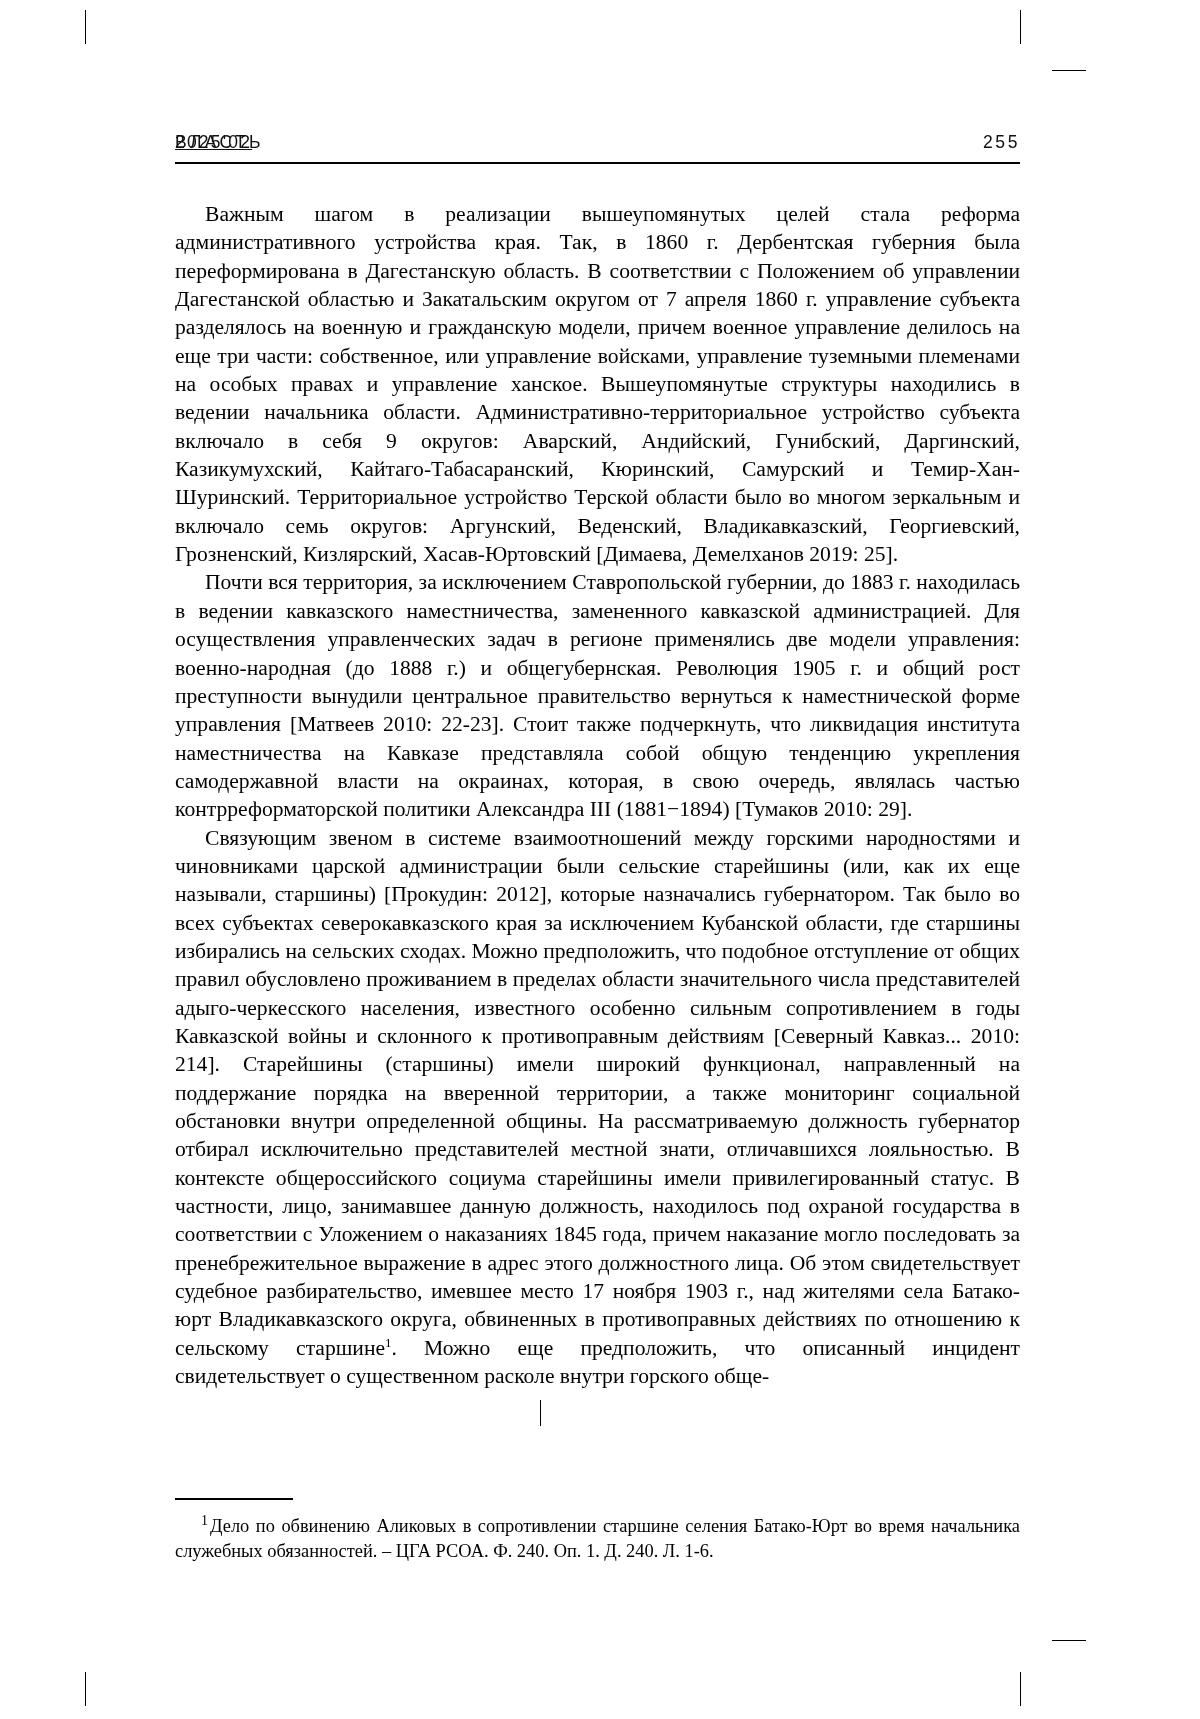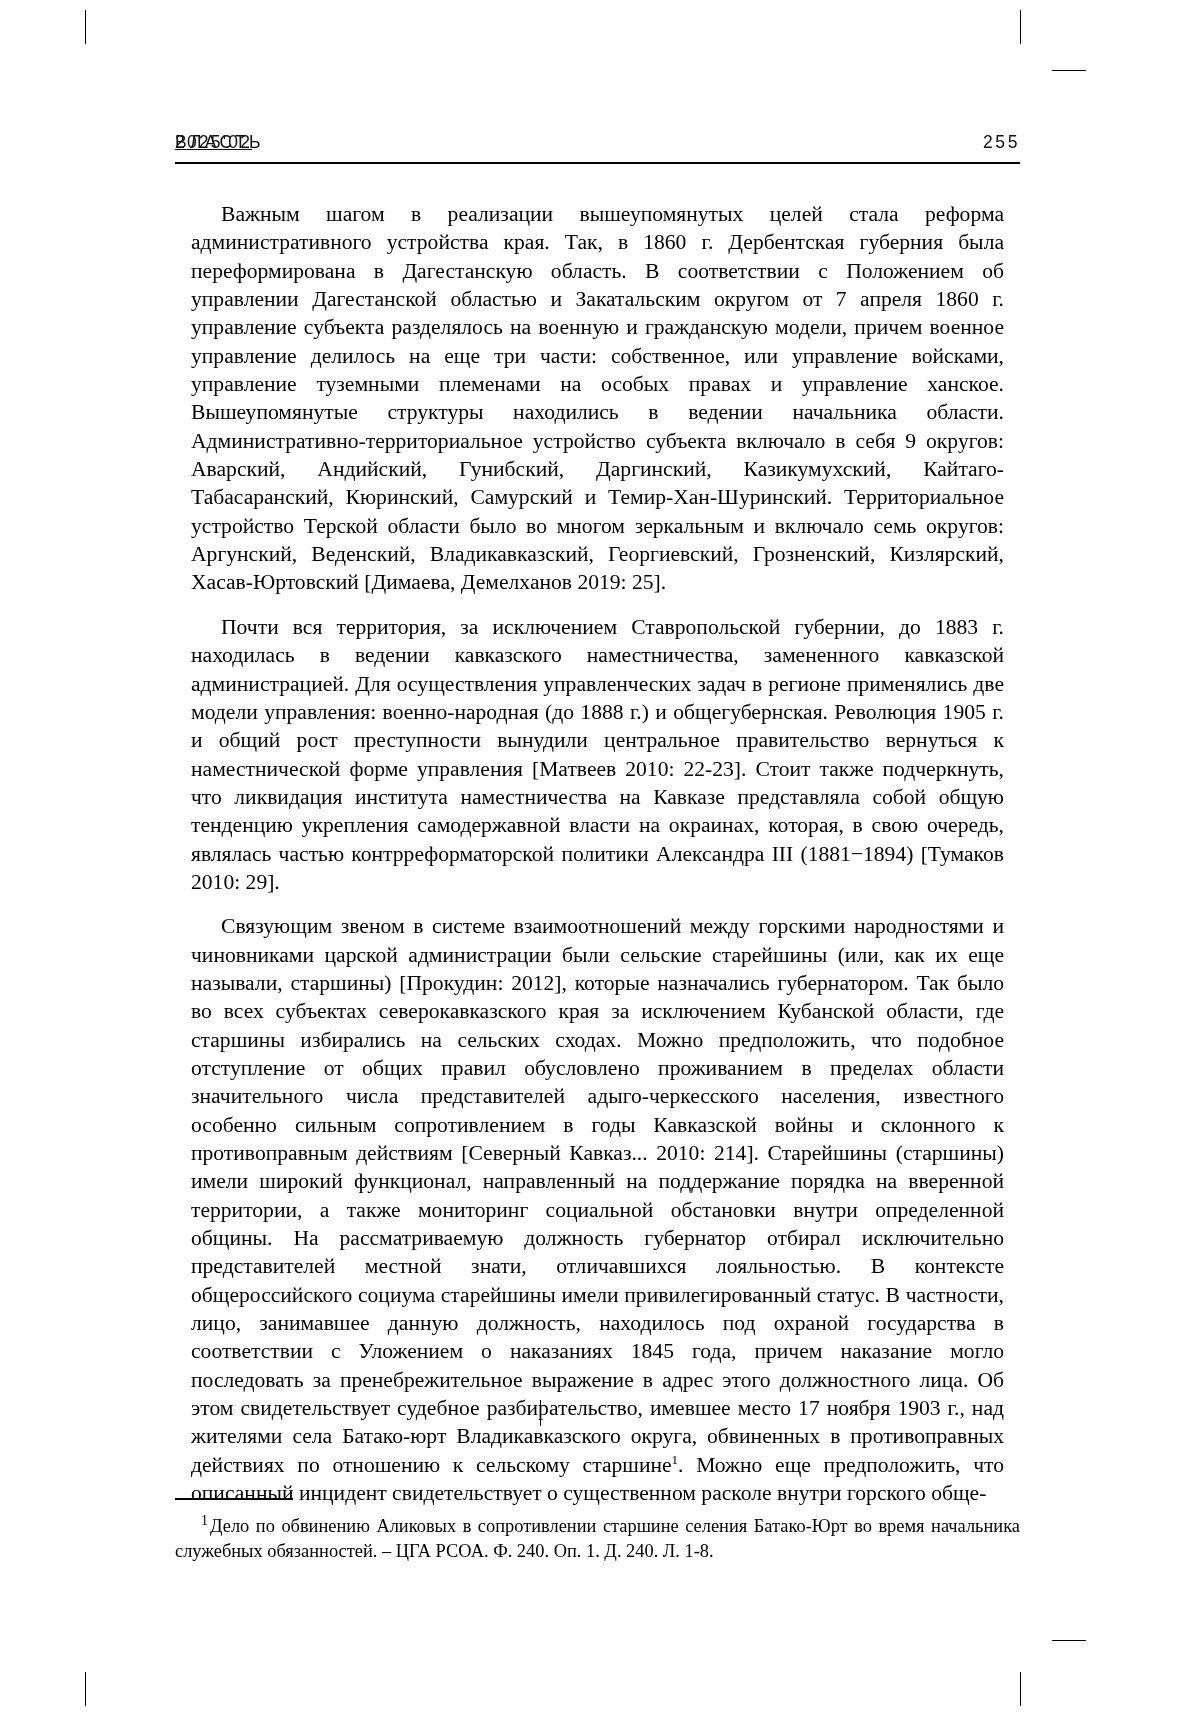--- a/index.html
+++ b/index.html
@@ -79,21 +79,21 @@
   
   .body-text {
     margin-top: 34px;
     font-size: 21.6px;
     line-height: 28.35px;
     text-align: justify;
     text-justify: inter-word;
     hyphens: manual;
   }
   .body-text p {
-    margin: 16px;
+    margin: 0;
     text-indent: 30px;
   }
 
   
   .footnote-zone {
     position: absolute;
     left: 175px;
     top: 1498px;
     width: 845px;
   }
@@ -147,17 +147,17 @@
       <p>Важным шагом в реализации вышеупомянутых целей стала реформа административного устройства края. Так, в 1860 г. Дербентская губерния была переформирована в Дагестанскую область. В соответствии с Положением об управлении Дагестанской областью и Закатальским округом от 7 апреля 1860 г. управление субъекта разделялось на военную и гражданскую модели, причем военное управление делилось на еще три части: собственное, или управление войсками, управление туземными племенами на особых правах и управление ханское. Вышеупомянутые структуры находились в ведении начальника области. Административно-территориальное устройство субъекта включало в себя 9 округов: Аварский, Андийский, Гунибский, Даргинский, Казикумухский, Кайтаго-Табасаранский, Кюринский, Самурский и Темир-Хан-Шуринский. Территориальное устройство Терской области было во многом зеркальным и включало семь округов: Аргунский, Веденский, Владикавказский, Георгиевский, Грозненский, Кизлярский, Хасав-Юртовский [Димаева, Демелханов 2019: 25].</p>
       <p>Почти вся территория, за исключением Ставропольской губернии, до 1883 г. находилась в ведении кавказского наместничества, замененного кавказской администрацией. Для осуществления управленческих задач в регионе применялись две модели управления: военно-народная (до 1888 г.) и общегубернская. Революция 1905 г. и общий рост преступности вынудили центральное правительство вернуться к наместнической форме управления [Матвеев 2010: 22-23]. Стоит также подчеркнуть, что ликвидация института наместничества на Кавказе представляла собой общую тенденцию укрепления самодержавной власти на окраинах, которая, в свою очередь, являлась частью контрреформаторской политики Александра III (1881−1894) [Тумаков 2010: 29].</p>
       <p><span>Связующим звеном в системе взаимоотношений между горскими народностями и чиновниками царской администрации были сельские старейшины (или, как их еще называли, старшины) [Прокудин: 2012], которые назначались губернатором. Так было во всех субъектах северокавказского края за исключением Кубанской области, где старшины избирались на сельских сходах. Можно предположить, что подобное отступление от общих правил обусловлено проживанием в пределах области значительного числа представителей адыго-черкесского населения, известного особенно сильным сопротивлением в годы Кавказской войны и склонного к противоправным действиям [Северный Кавказ... 2010: 214]. Старейшины (старшины) имели широкий функционал, направленный на поддержание порядка на вверенной территории, а также мониторинг социальной обстановки внутри определенной общины. На рассматриваемую должность губернатор отбирал исключительно представителей местной знати, отличавшихся лояльностью. В контексте общероссийского социума старейшины имели привилегированный статус. В частности, лицо, занимавшее данную должность, находилось под охраной государства в соответствии с Уложением о наказаниях 1845 года, причем наказание могло последовать за пренебрежительное выражение в адрес этого должностного лица. Об этом свидетельствует судебное разбирательство, имевшее место 17 ноября 1903 г., над жителями села Батако-юрт Владикавказского округа, обвиненных в противоправных действиях по отношению к сельскому старшине</span><sup class="fn-ref">1</sup><span>. Можно еще предположить, что описанный инцидент свидетельствует о существенном расколе внутри горского обще-</span></p>
     </div>
 
   </div>
 
   <div class="footnote-zone">
     <div class="footnote-rule"></div>
     <div class="footnote">
-      <p><span class="fn-marker">1</span><span>Дело по обвинению Аликовых в сопротивлении старшине селения Батако-Юрт во время начальника служебных обязанностей. – </span><span class="it">ЦГА РСОА</span><span>. Ф. 240. Оп. 1. Д. 240. Л. 1-8.</span></p>
+      <p><span class="fn-marker">1</span><span>Дело по обвинению Аликовых в сопротивлении старшине селения Батако-Юрт во время начальника служебных обязанностей. – </span><span class="it">ЦГА РСОА</span><span>. Ф. 240. Оп. 1. Д. 240. Л. 1-6.</span></p>
     </div>
   </div>
 
 </div>
 
 </body></html>

